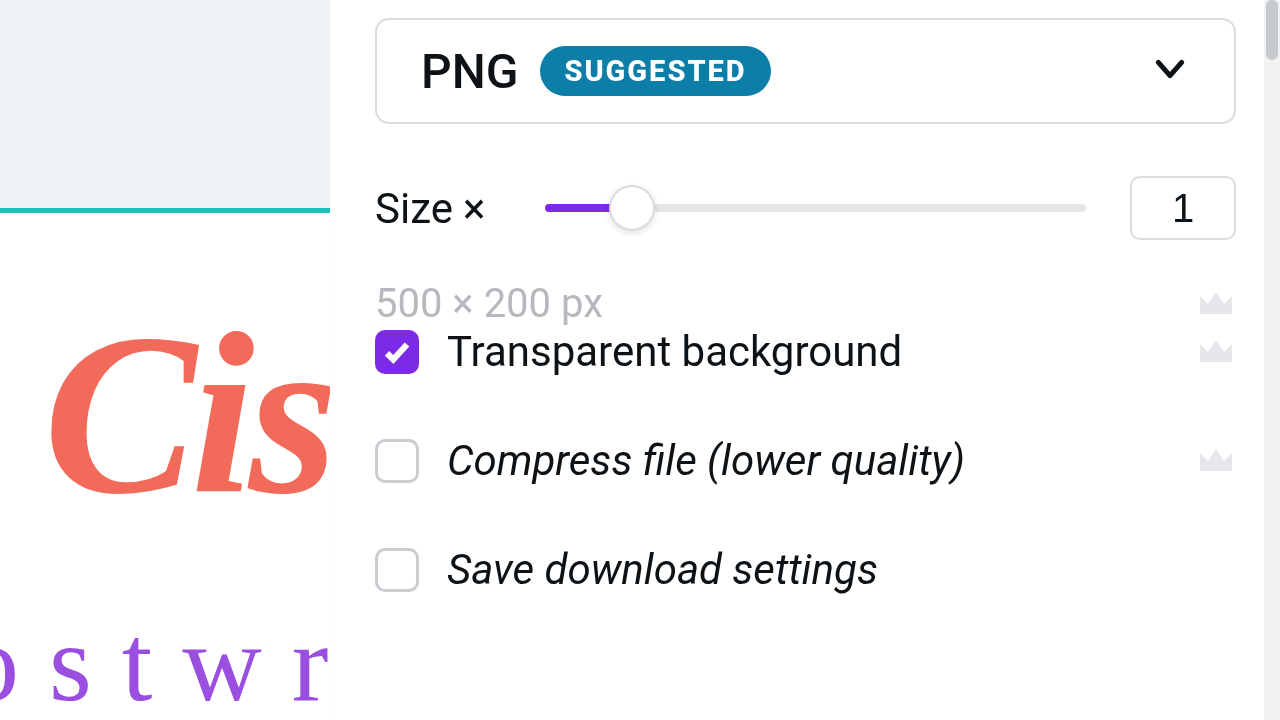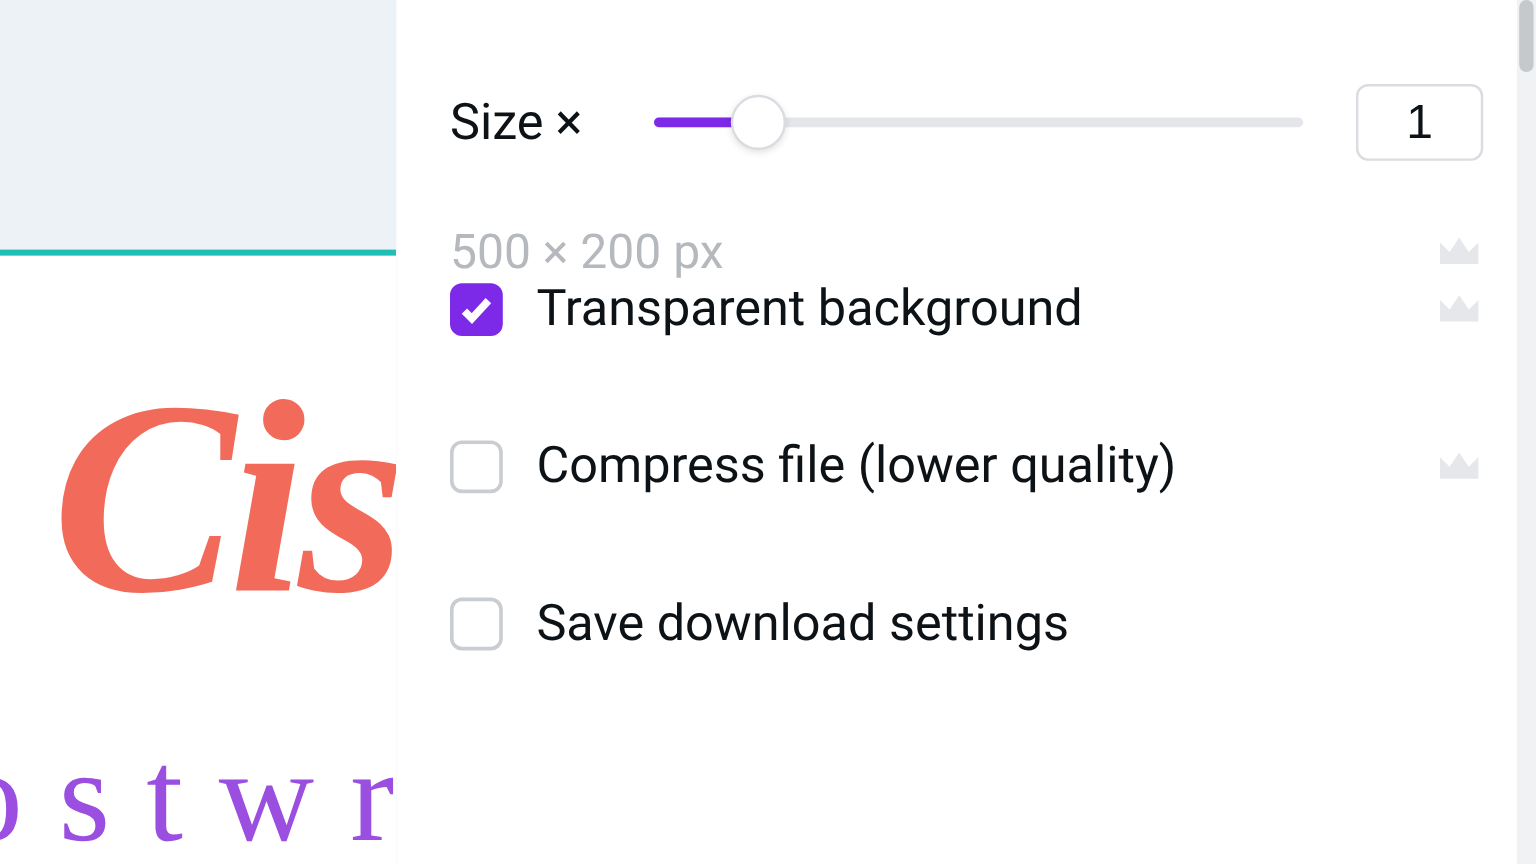--- a/index.html
+++ b/index.html
@@ -147,36 +147,36 @@
     border-radius: 10px;
     font-size: 40px;
     text-align: center;
     color: #0d1216;
     background: #fff;
   }
 
   .dim-row {
     display: flex;
     align-items: center;
-    margin-top: 52px;
+    margin-top: 40px;
   }
   .dim-text {
     font-size: 40px;
     color: #b5b9bd;
   }
   .crown-slot {
     margin-left: auto;
   }
   .crown-slot svg { width: 40px; height: 32px; fill: #e5e7ea; }
 
   .check-row {
     display: flex;
     align-items: center;
   }
-  .check-row.tight { margin-top: 82px; }
+  .check-row.tight { margin-top: 60px; font-style: italic; }
   .checkbox {
     width: 44px; height: 44px;
     border: 3px solid #c9cdd1;
     border-radius: 10px;
     background: #fff;
     display: flex;
     align-items: center;
     justify-content: center;
     flex-shrink: 0;
     cursor: pointer;
@@ -216,20 +216,29 @@
 
 <div class="canvas-strip">
   <div class="canvas-top"></div>
   <div class="script-text">n Cis</div>
   <div class="sub-text">ostwri</div>
 </div>
 
 <div class="panel">
 
 
+  <div class="select-box">
+    <span class="select-value">PNG</span>
+    <span class="badge">SUGGESTED</span>
+    <span class="select-chevron">
+      <svg viewBox="0 0 24 24">
+          <path d="M5 8l7 8 7-8" fill="none" stroke="#0d1216" stroke-width="3" stroke-linecap="round" stroke-linejoin="round"></path>
+        </svg>
+    </span>
+  </div>
 
   <div class="size-row">
     <span class="size-label">Size</span>
     <span class="size-mult">×</span>
     <div class="slider">
       <div class="slider-track"></div>
       <div class="slider-fill"></div>
       <div class="slider-thumb"></div>
     </div>
     <input class="size-input" value="1" style="">

